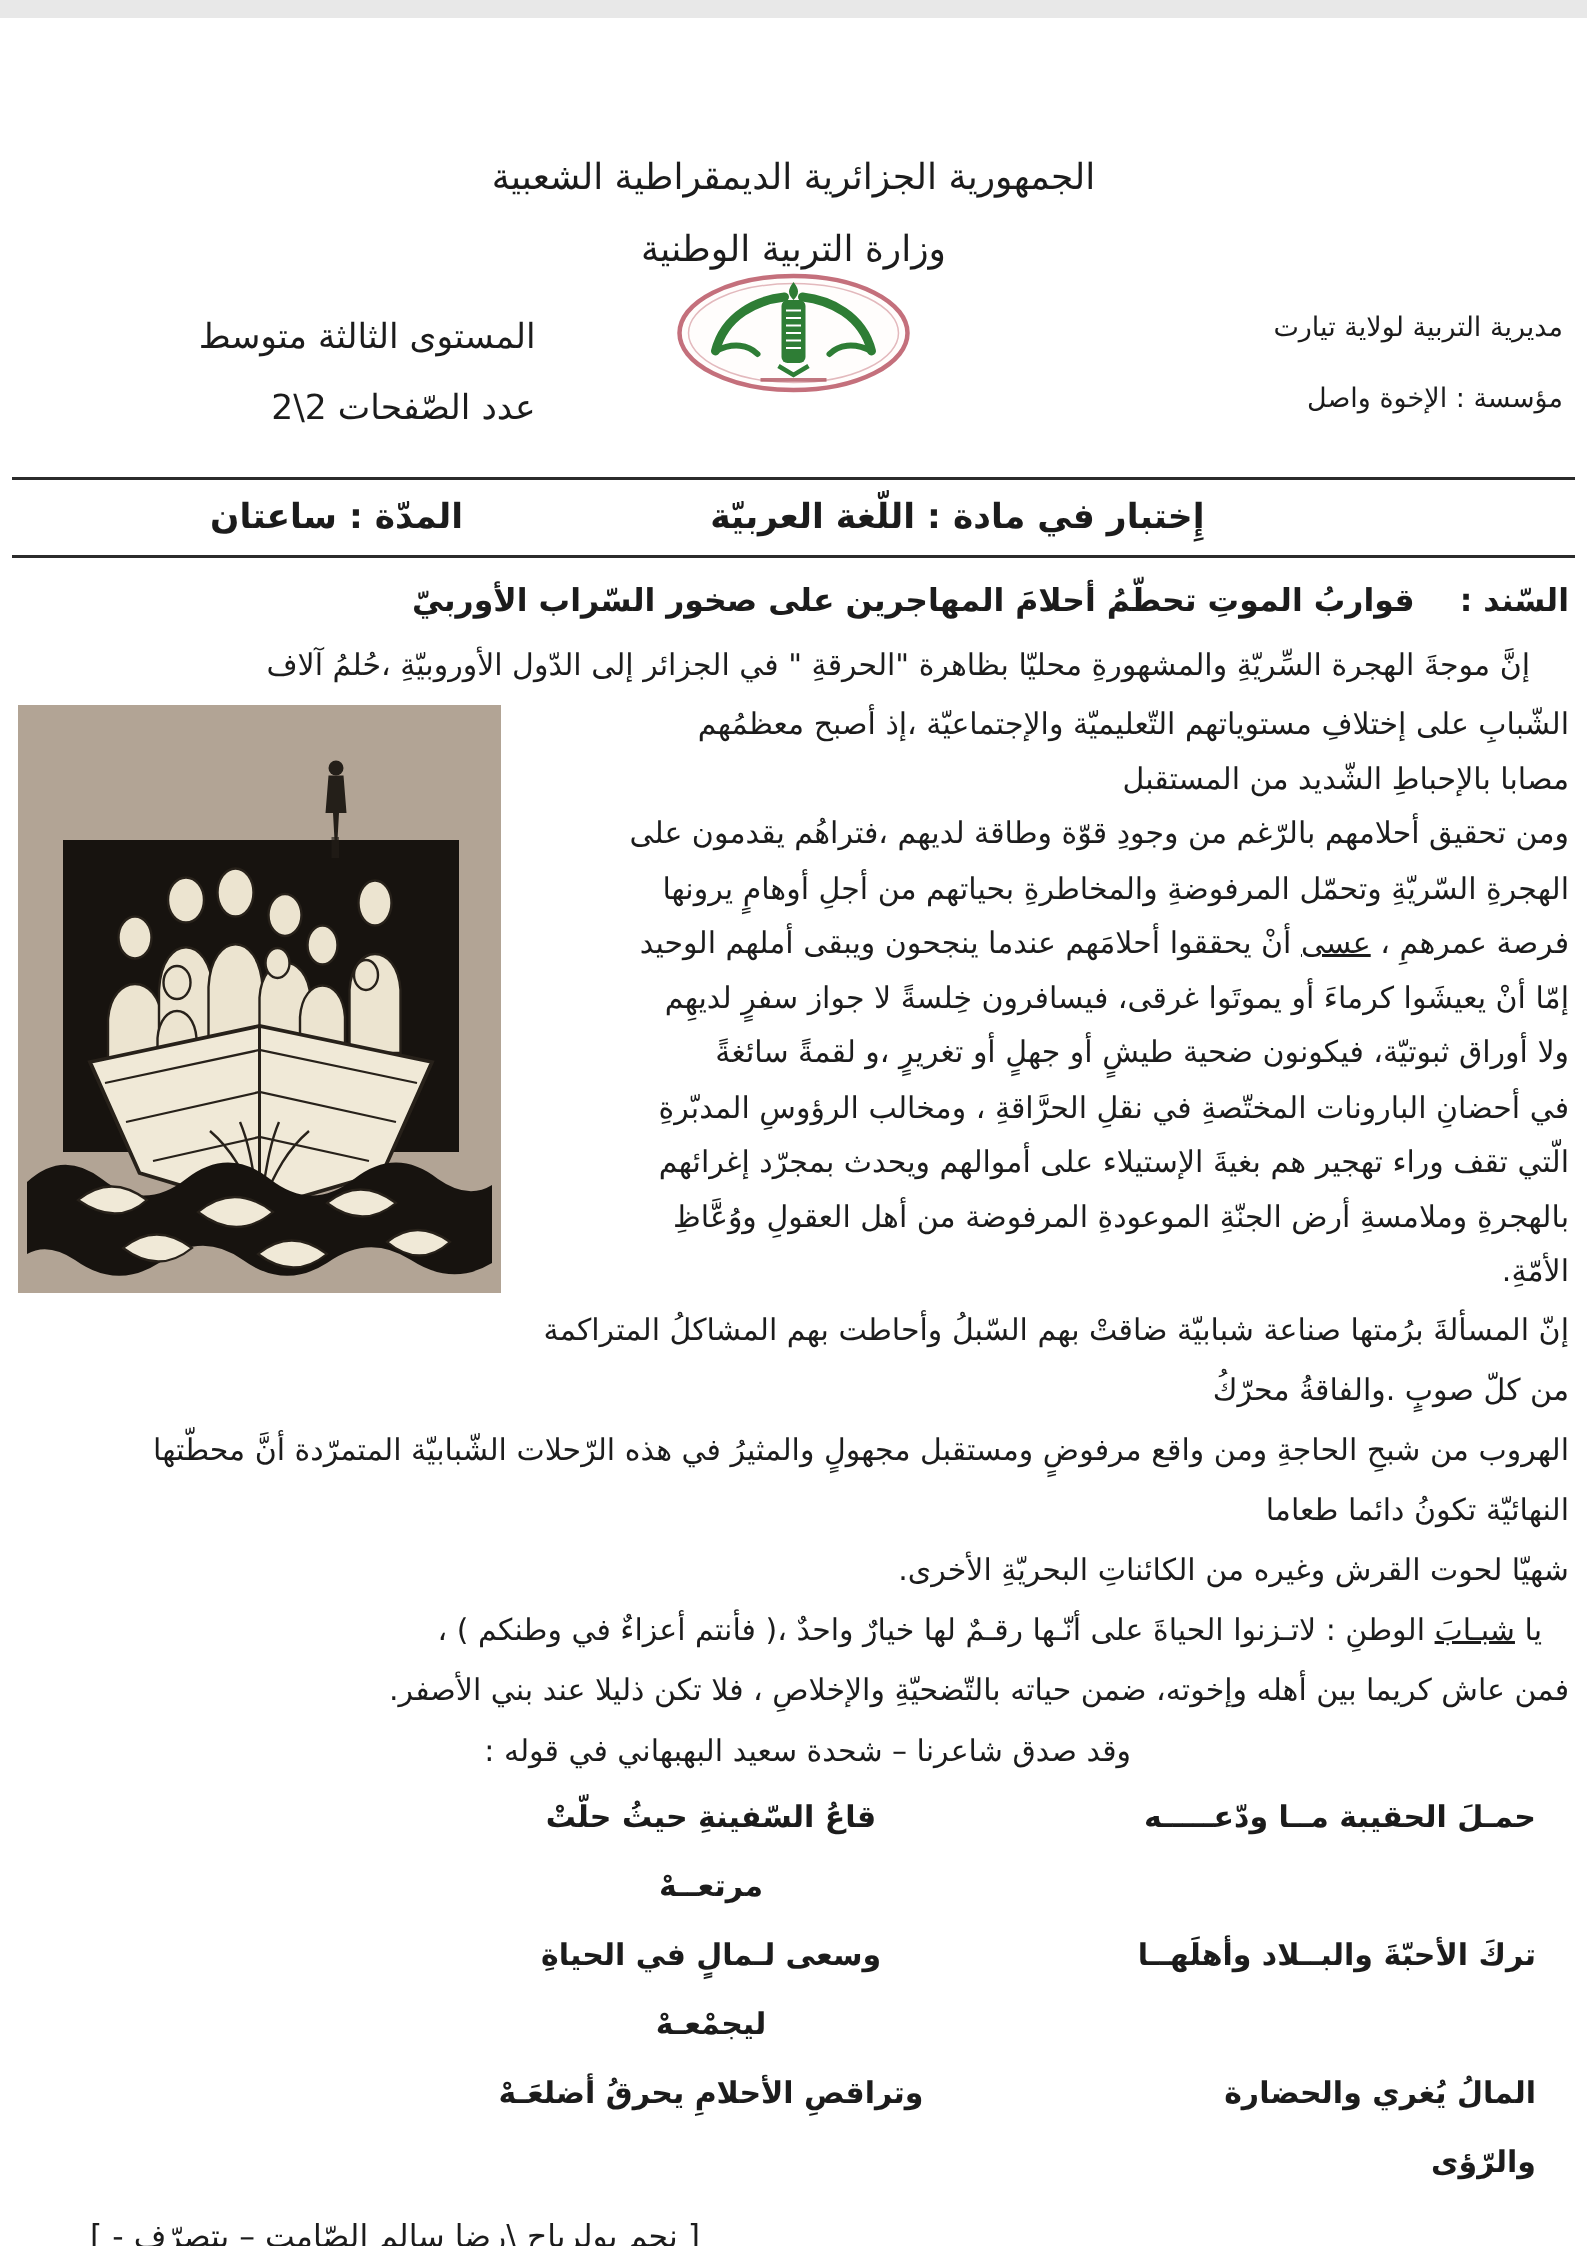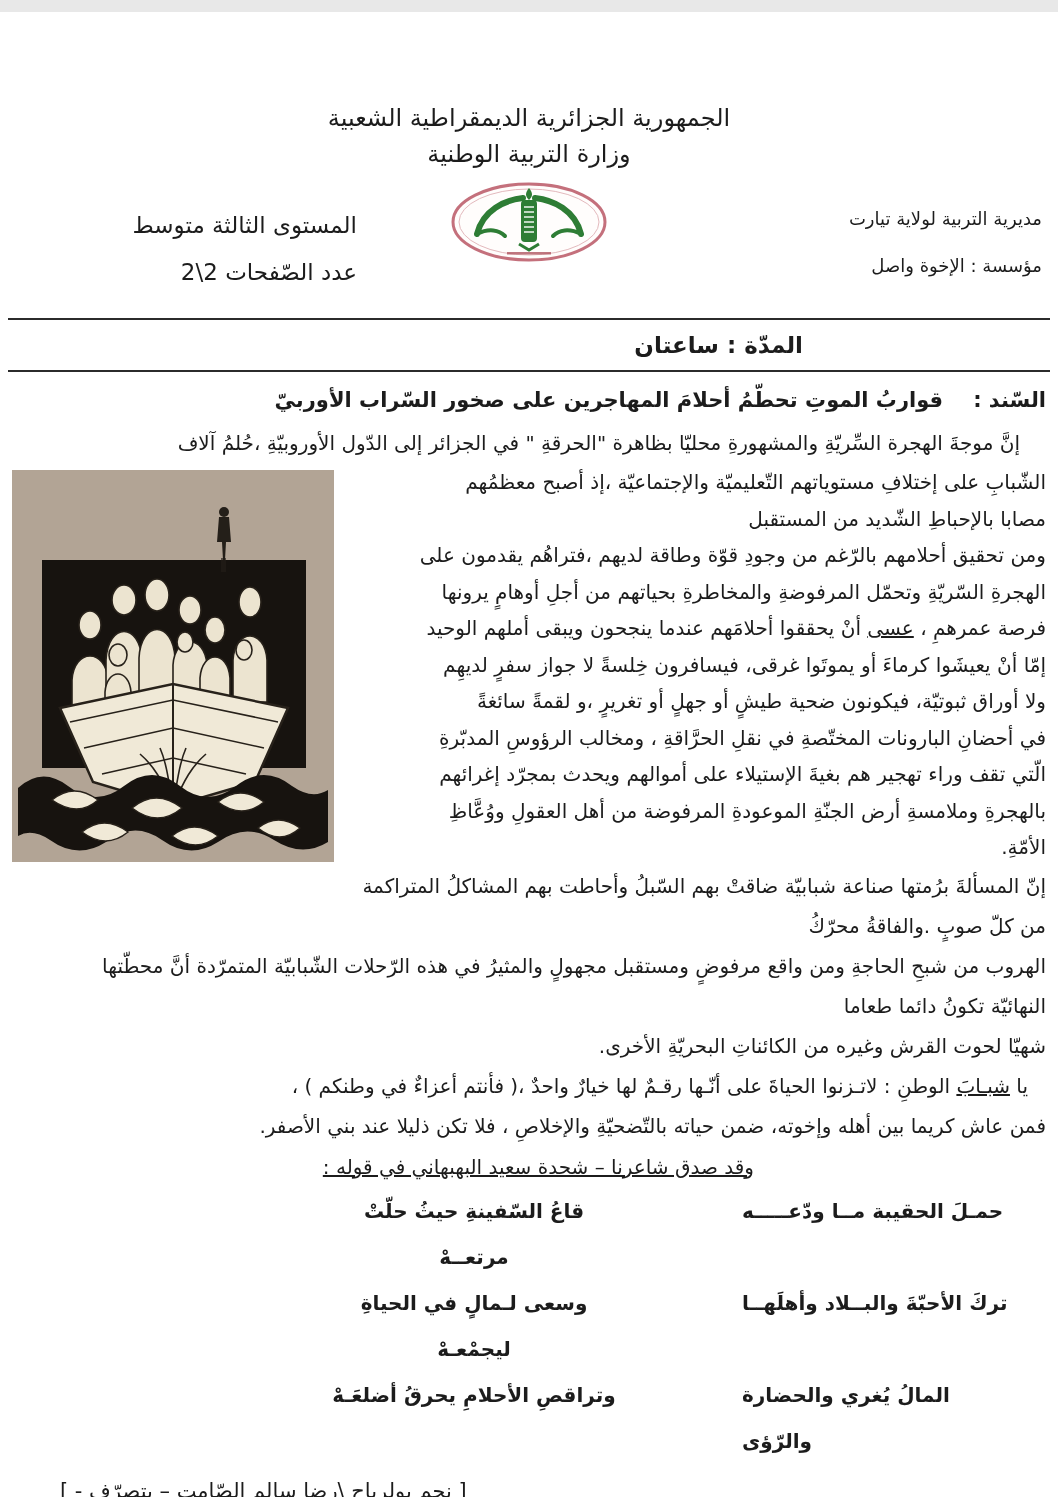--- a/index.html
+++ b/index.html
@@ -4,21 +4,21 @@
 <style>
   html,body { margin:0; padding:0; background:#e8e8e8; }
   .page {
     position:relative; width:1058px; height:1497px; margin:12px auto;
     background:#ffffff; color:#1c1c1c; overflow:hidden;
     font-family:"DejaVu Sans", sans-serif; direction:rtl;
   }
   
   .h-line { position:absolute; width:100%; text-align:center; font-size:24px; }
   .h-line1 { top:92px; }
-  .h-line2 { top:128px; }
+  .h-line2 { top:140px; }
   .logo { position:absolute; top:168px; left:449px; width:160px; height:84px; }
   .hdr-right { position:absolute; right:16px; font-size:18px; }
   .hdr-dir  { top:196px; }
   .hdr-inst { top:243px; }
   .hdr-left { position:absolute; left:12px; width:345px; text-align:right; font-size:23px; }
   .hdr-level { top:200px; }
   .hdr-pages { top:247px; }
   
   .titlebar {
     position:absolute; top:306px; left:8px; right:8px; height:50px;
@@ -33,23 +33,23 @@
   .intro { line-height:42px; text-indent:26px; }
   .illus {
     float:left; width:322px; height:392px; margin:6px 14px 10px 0;
   }
   .illus svg { width:100%; height:100%; display:block; }
   .wl { line-height:36.5px; }
   .p2 { line-height:40px; }
   .youth { line-height:40px; text-indent:18px; }
   .u-seg { text-decoration:underline; }
   .b-seg { font-weight:normal; }
-  .poet-intro { line-height:42px; padding-right:292px;text-decoration:underline; }
+  .poet-intro { line-height:42px; padding-right:292px; }
   .verse { display:flex; line-height:46px; font-weight:bold; padding-right:22px; }
-  .hemi1 { width:282px; text-align:left; }
+  .hemi1 { width:282px; text-align:right; }
   .hemi-gap { width:120px; }
   .hemi2 { width:296px; text-align:center; }
   .attribution { direction:rtl; text-align:left; padding-left:48px; line-height:42px; margin-top:6px; font-size:21px; }
 </style>
 </head>
 <body>
 
 <div class="page">
 
   <div class="h-line h-line1">الجمهورية الجزائرية الديمقراطية الشعبية</div>
@@ -77,20 +77,21 @@
       <rect x="58" y="72" width="44" height="2.5" fill="#b05560" opacity="0.8"></rect>
     </svg>
   </div>
 
   <div class="hdr-right hdr-dir">مديرية التربية لولاية تيارت</div>
   <div class="hdr-right hdr-inst">مؤسسة :  الإخوة واصل</div>
   <div class="hdr-left hdr-level">المستوى الثالثة متوسط</div>
   <div class="hdr-left hdr-pages">عدد الصّفحات 2\2</div>
 
   <div class="titlebar">
+    <span>إِختبار في مادة : اللّغة العربيّة</span>
     <span>المدّة : ساعتان</span>
   </div>
 
   <div class="body-flow">
 
     <div class="sanad">
       <span class="sanad-label">السّند :</span><span>قواربُ الموتِ تحطّمُ أحلامَ المهاجرين على صخور السّراب الأوربيّ</span>
     </div>
 
     <div class="intro">إنَّ موجةَ الهجرة السِّريّةِ والمشهورةِ محليّا بظاهرة "الحرقةِ " في الجزائر إلى الدّول الأوروبيّةِ ،حُلمُ آلاف</div>

